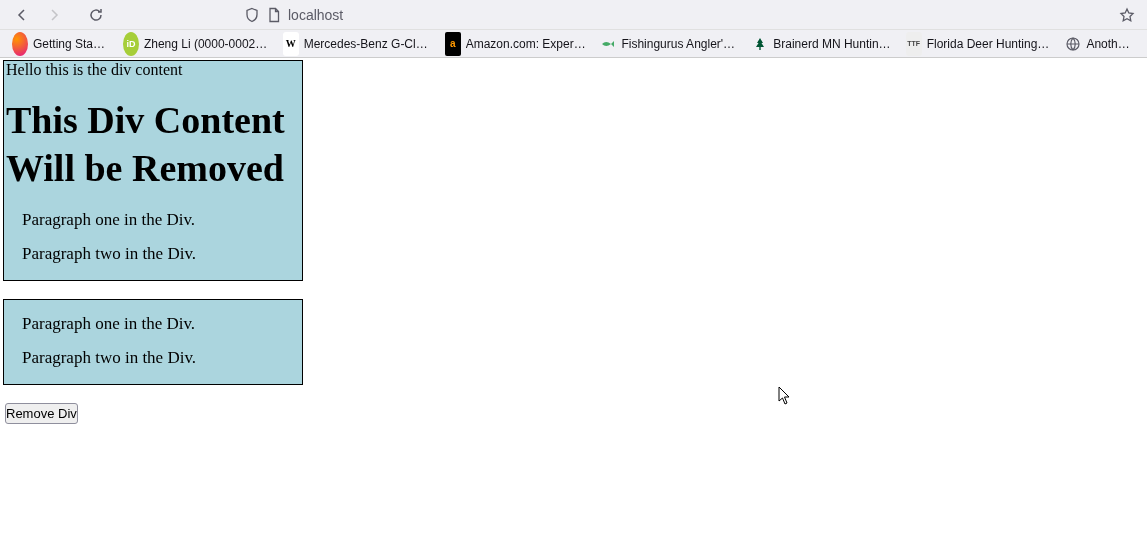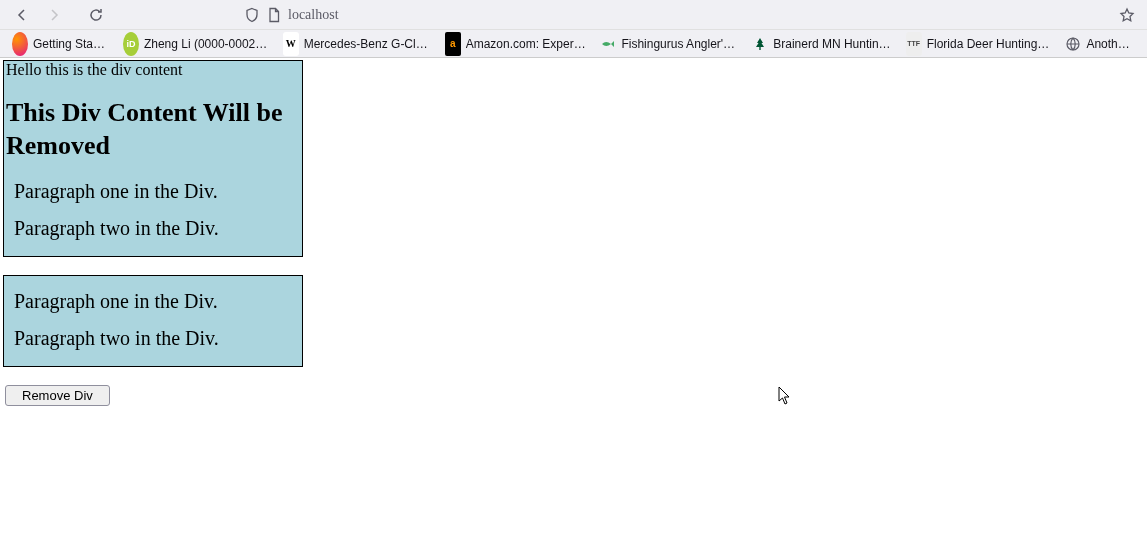--- a/index.html
+++ b/index.html
@@ -32,21 +32,20 @@
       border-radius: 4px;
     }
     .nav-btn.disabled { color: #c4c4c8; }
     .nav-btn svg { width: 16px; height: 16px; }
     .url-area {
       margin-left: 130px;
       display: flex;
       align-items: center;
       gap: 6px;
       flex: 1;
-      font-family: Liberation Serif, serif;
     }
     .url-text {
       color: #5b5b66;
       font-size: 14px;
     }
     .shield-icon, .page-icon, .star-icon {
       width: 16px; height: 16px;
       color: #5b5b66;
       display: flex;
       align-items: center;
@@ -114,33 +113,33 @@
       border: 1px solid #000;
       width: 300px;
       padding: 0 2px 2px 2px;
       margin-bottom: 18px;
     }
     .box .intro {
       margin: 0;
       font-size: 16px;
     }
     .box h1 {
-      font-size: 26px;
+      font-size: 38px;
       font-weight: bold;
       margin: 18px 0 18px 0;
       line-height: 1.25;
     }
     .box p {
-      margin: 14px 8px;
-      font-size: 20px;
+      margin: 14px 16px;
+      font-size: 17px;
     }
     .action-btn {
       font-family: Arial, sans-serif;
       font-size: 13px;
-      padding: 2px 16px;
+      padding: 2px 0;
       background: #efefef;
       border: 1px solid #8f8f9d;
       border-radius: 3px;
       cursor: pointer;
       margin-left: 2px;
     }
     .cursor {
       position: absolute;
       left: 778px;
       top: 386px;

